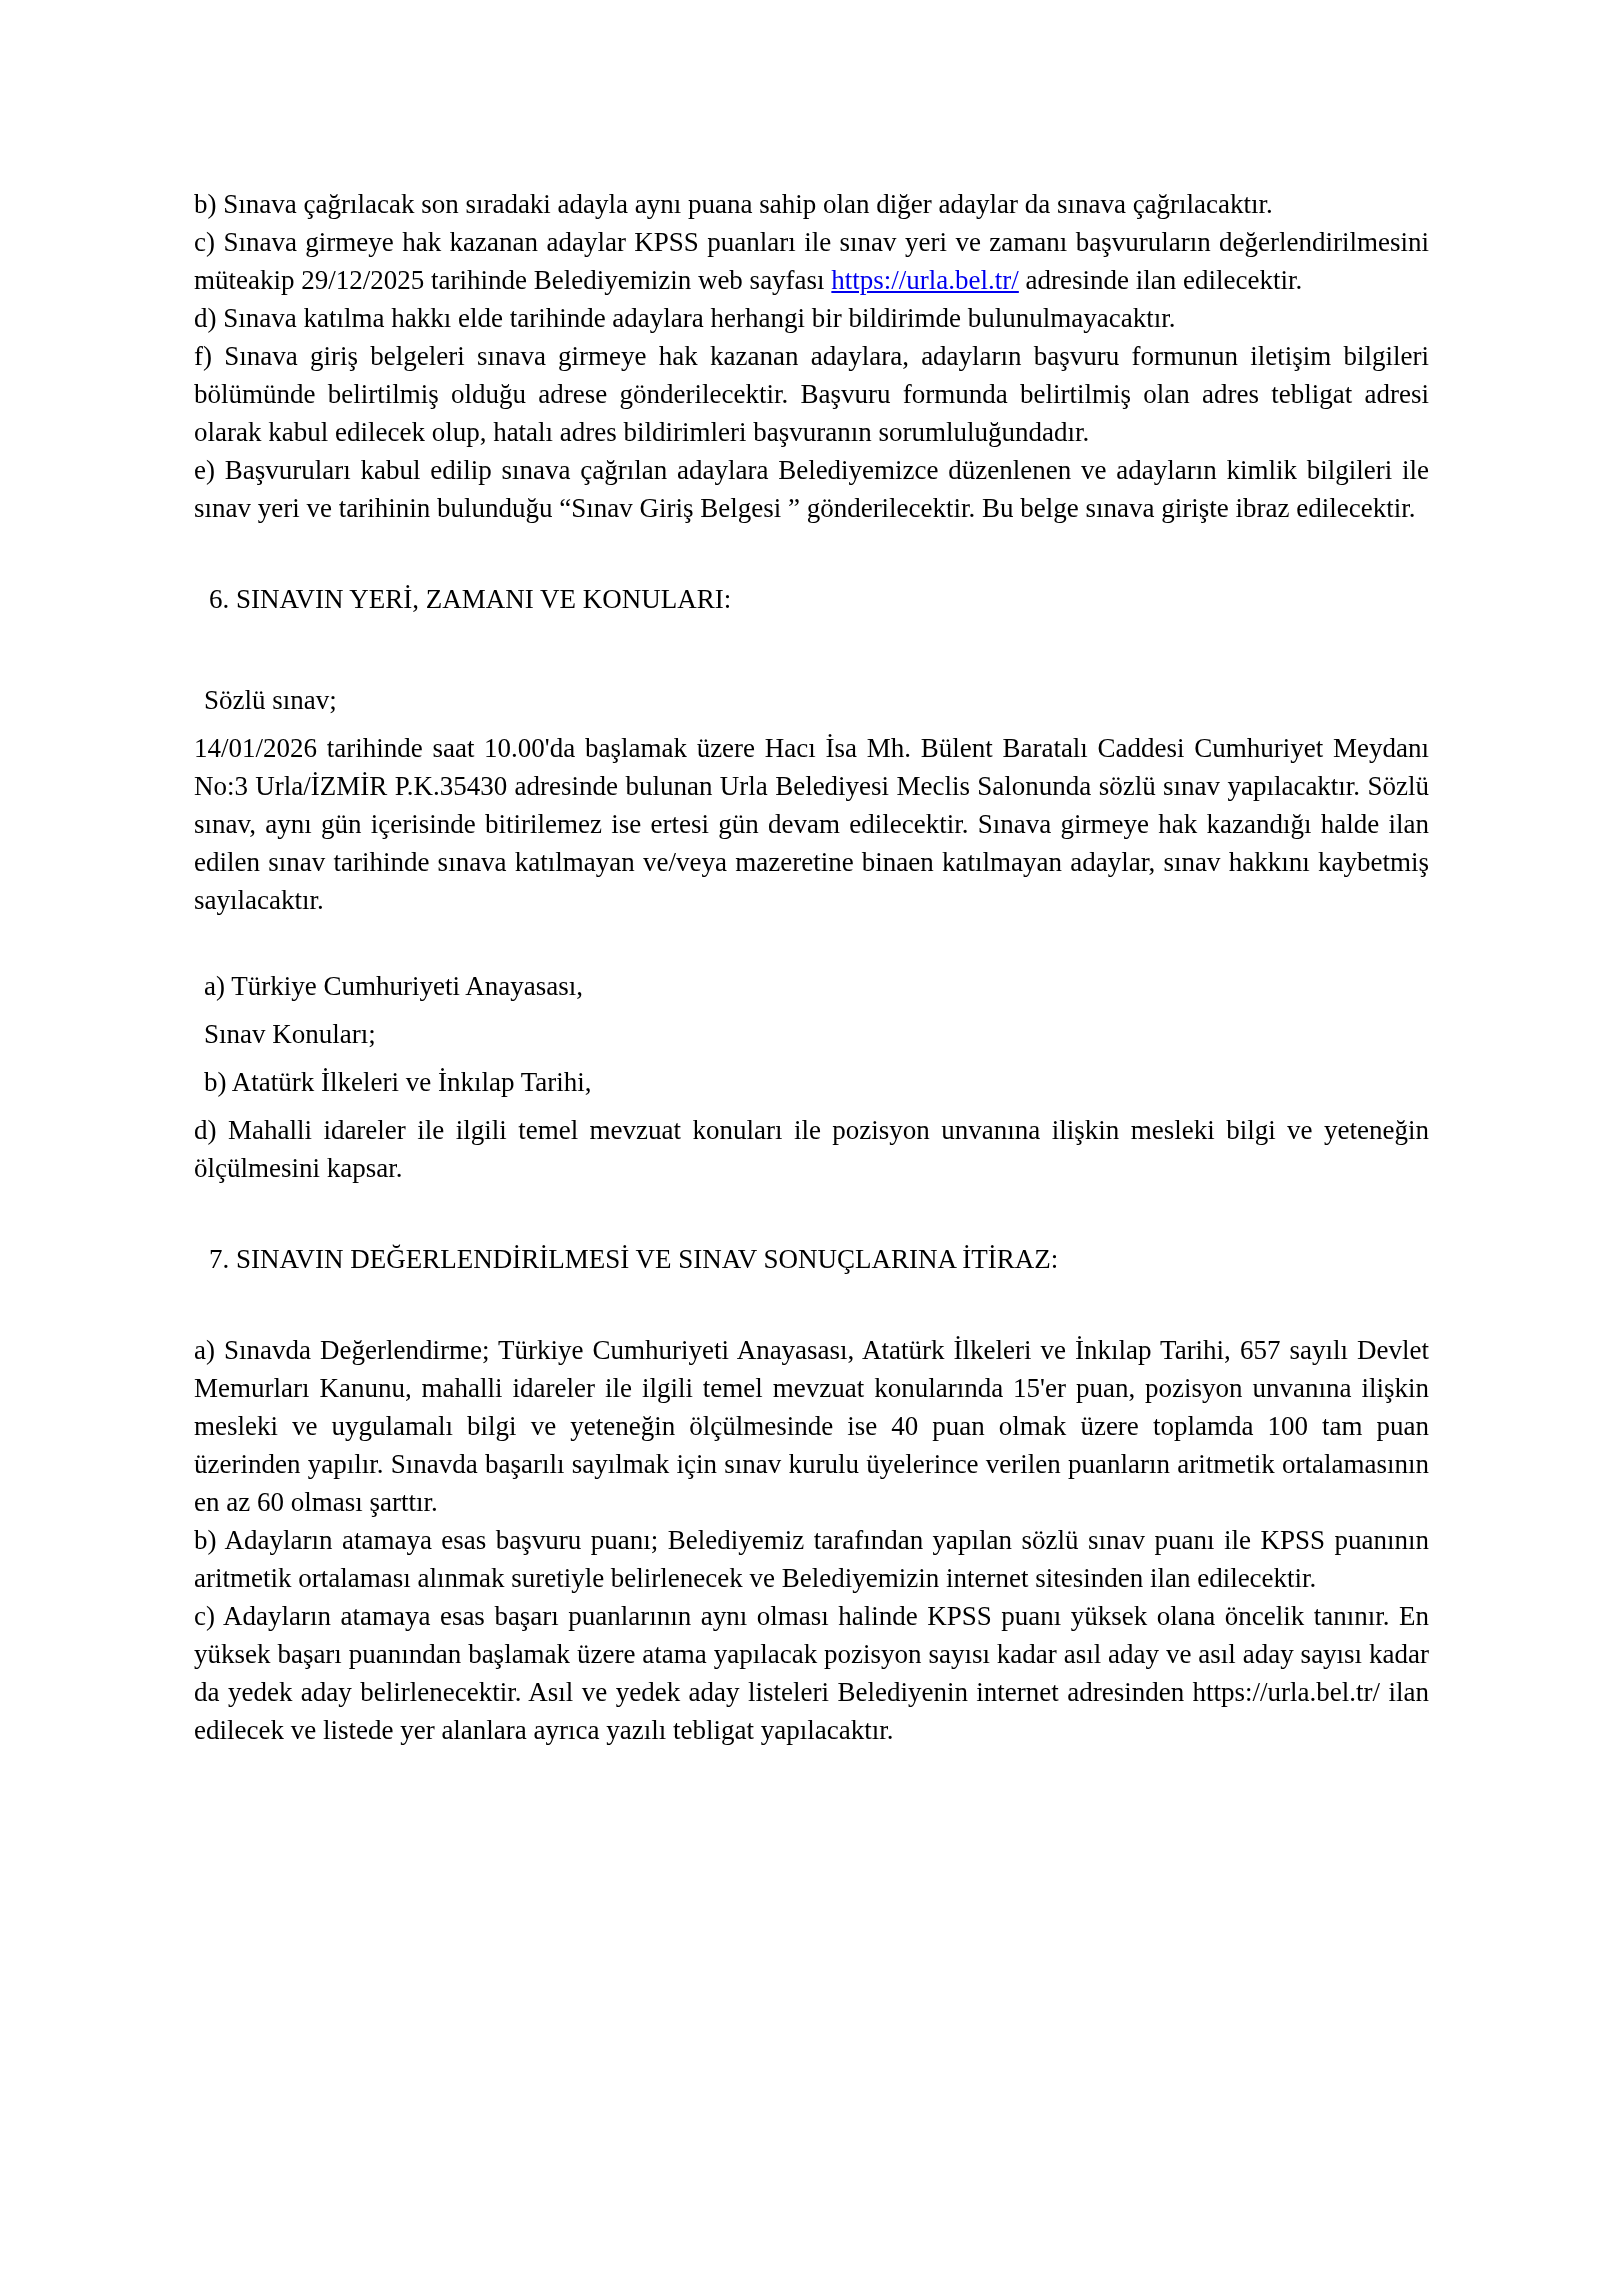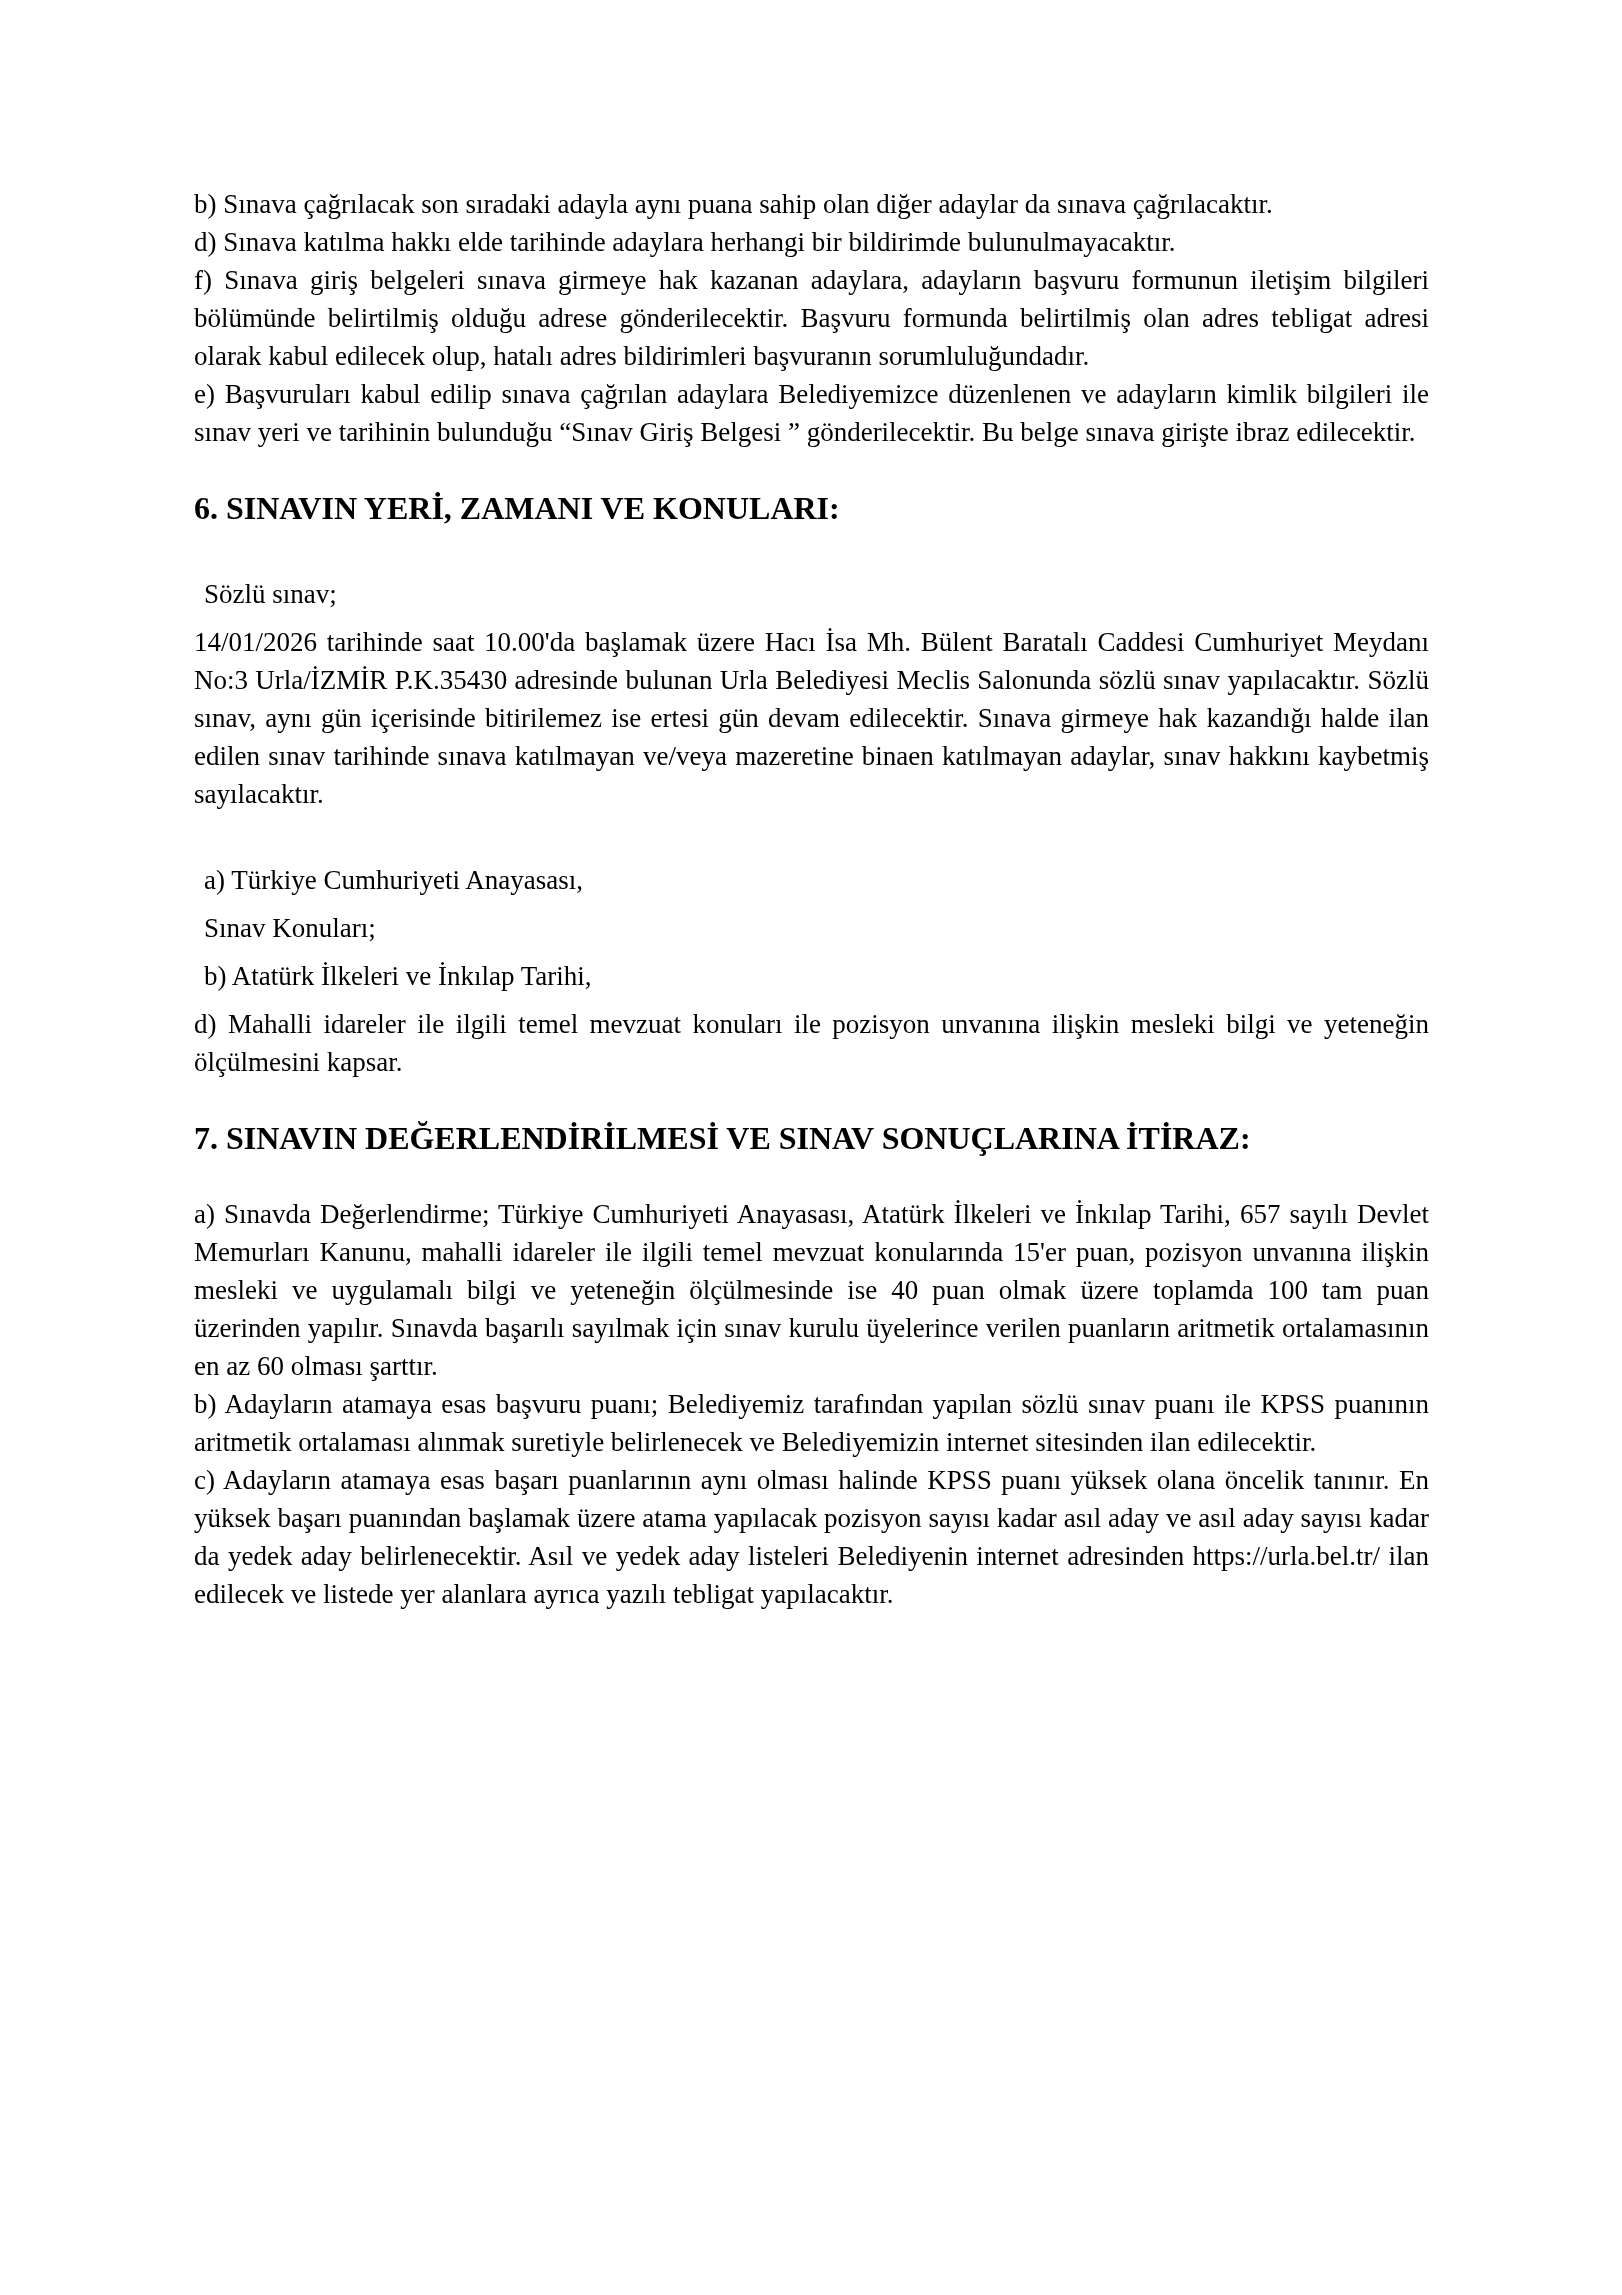--- a/index.html
+++ b/index.html
@@ -35,45 +35,46 @@
     padding: 0;
     text-align: justify;
     text-align-last: left;
   }
   p.plain {
     margin: 10px;
     padding: 0;
     text-align: left;
   }
   h2.heading {
-    margin: 0;
+    margin: 15px;
     padding: 0;
-    font-size: 32px;
+    font-size: 27px;
     line-height: 38px;
-    font-weight: bold;
+    font-weight: normal;
     text-align: left;
     font-family: "Liberation Serif", "DejaVu Serif", serif;
   }
   .gap-sm { height: 38px; }
   .gap-head-before { height: 38px; }
   .gap-head-after { height: 38px; }
   a.doclink {
     color: #0000EE;
     text-decoration: underline;
   }
   .spacer-block { display: block; }
 </style>
 </head>
 <body>
 
 <div class="page">
   <div class="content">
 
     <p class="para">b) Sınava çağrılacak son sıradaki adayla aynı puana sahip olan diğer adaylar da sınava çağrılacaktır.</p>
 
+    <p class="para"><span>c) Sınava girmeye hak kazanan adaylar KPSS puanları ile sınav yeri ve zamanı başvuruların değerlendirilmesini müteakip 29/12/2025 tarihinde Belediyemizin web sayfası </span><a class="doclink" href="#">https://urla.bel.tr/</a><span> adresinde ilan edilecektir.</span></p>
 
     <p class="para">d) Sınava katılma hakkı elde tarihinde adaylara herhangi bir bildirimde bulunulmayacaktır.</p>
 
     <p class="para">f) Sınava giriş belgeleri sınava girmeye hak kazanan adaylara, adayların başvuru formunun iletişim bilgileri bölümünde belirtilmiş olduğu adrese gönderilecektir. Başvuru formunda belirtilmiş olan adres tebligat adresi olarak kabul edilecek olup, hatalı adres bildirimleri başvuranın sorumluluğundadır.</p>
 
     <p class="para">e) Başvuruları kabul edilip sınava çağrılan adaylara Belediyemizce düzenlenen ve adayların kimlik bilgileri ile sınav yeri ve tarihinin bulunduğu “Sınav Giriş Belgesi ” gönderilecektir. Bu belge sınava girişte ibraz edilecektir.</p>
 
 
     <div class="gap-head-before spacer-block"></div>
 

